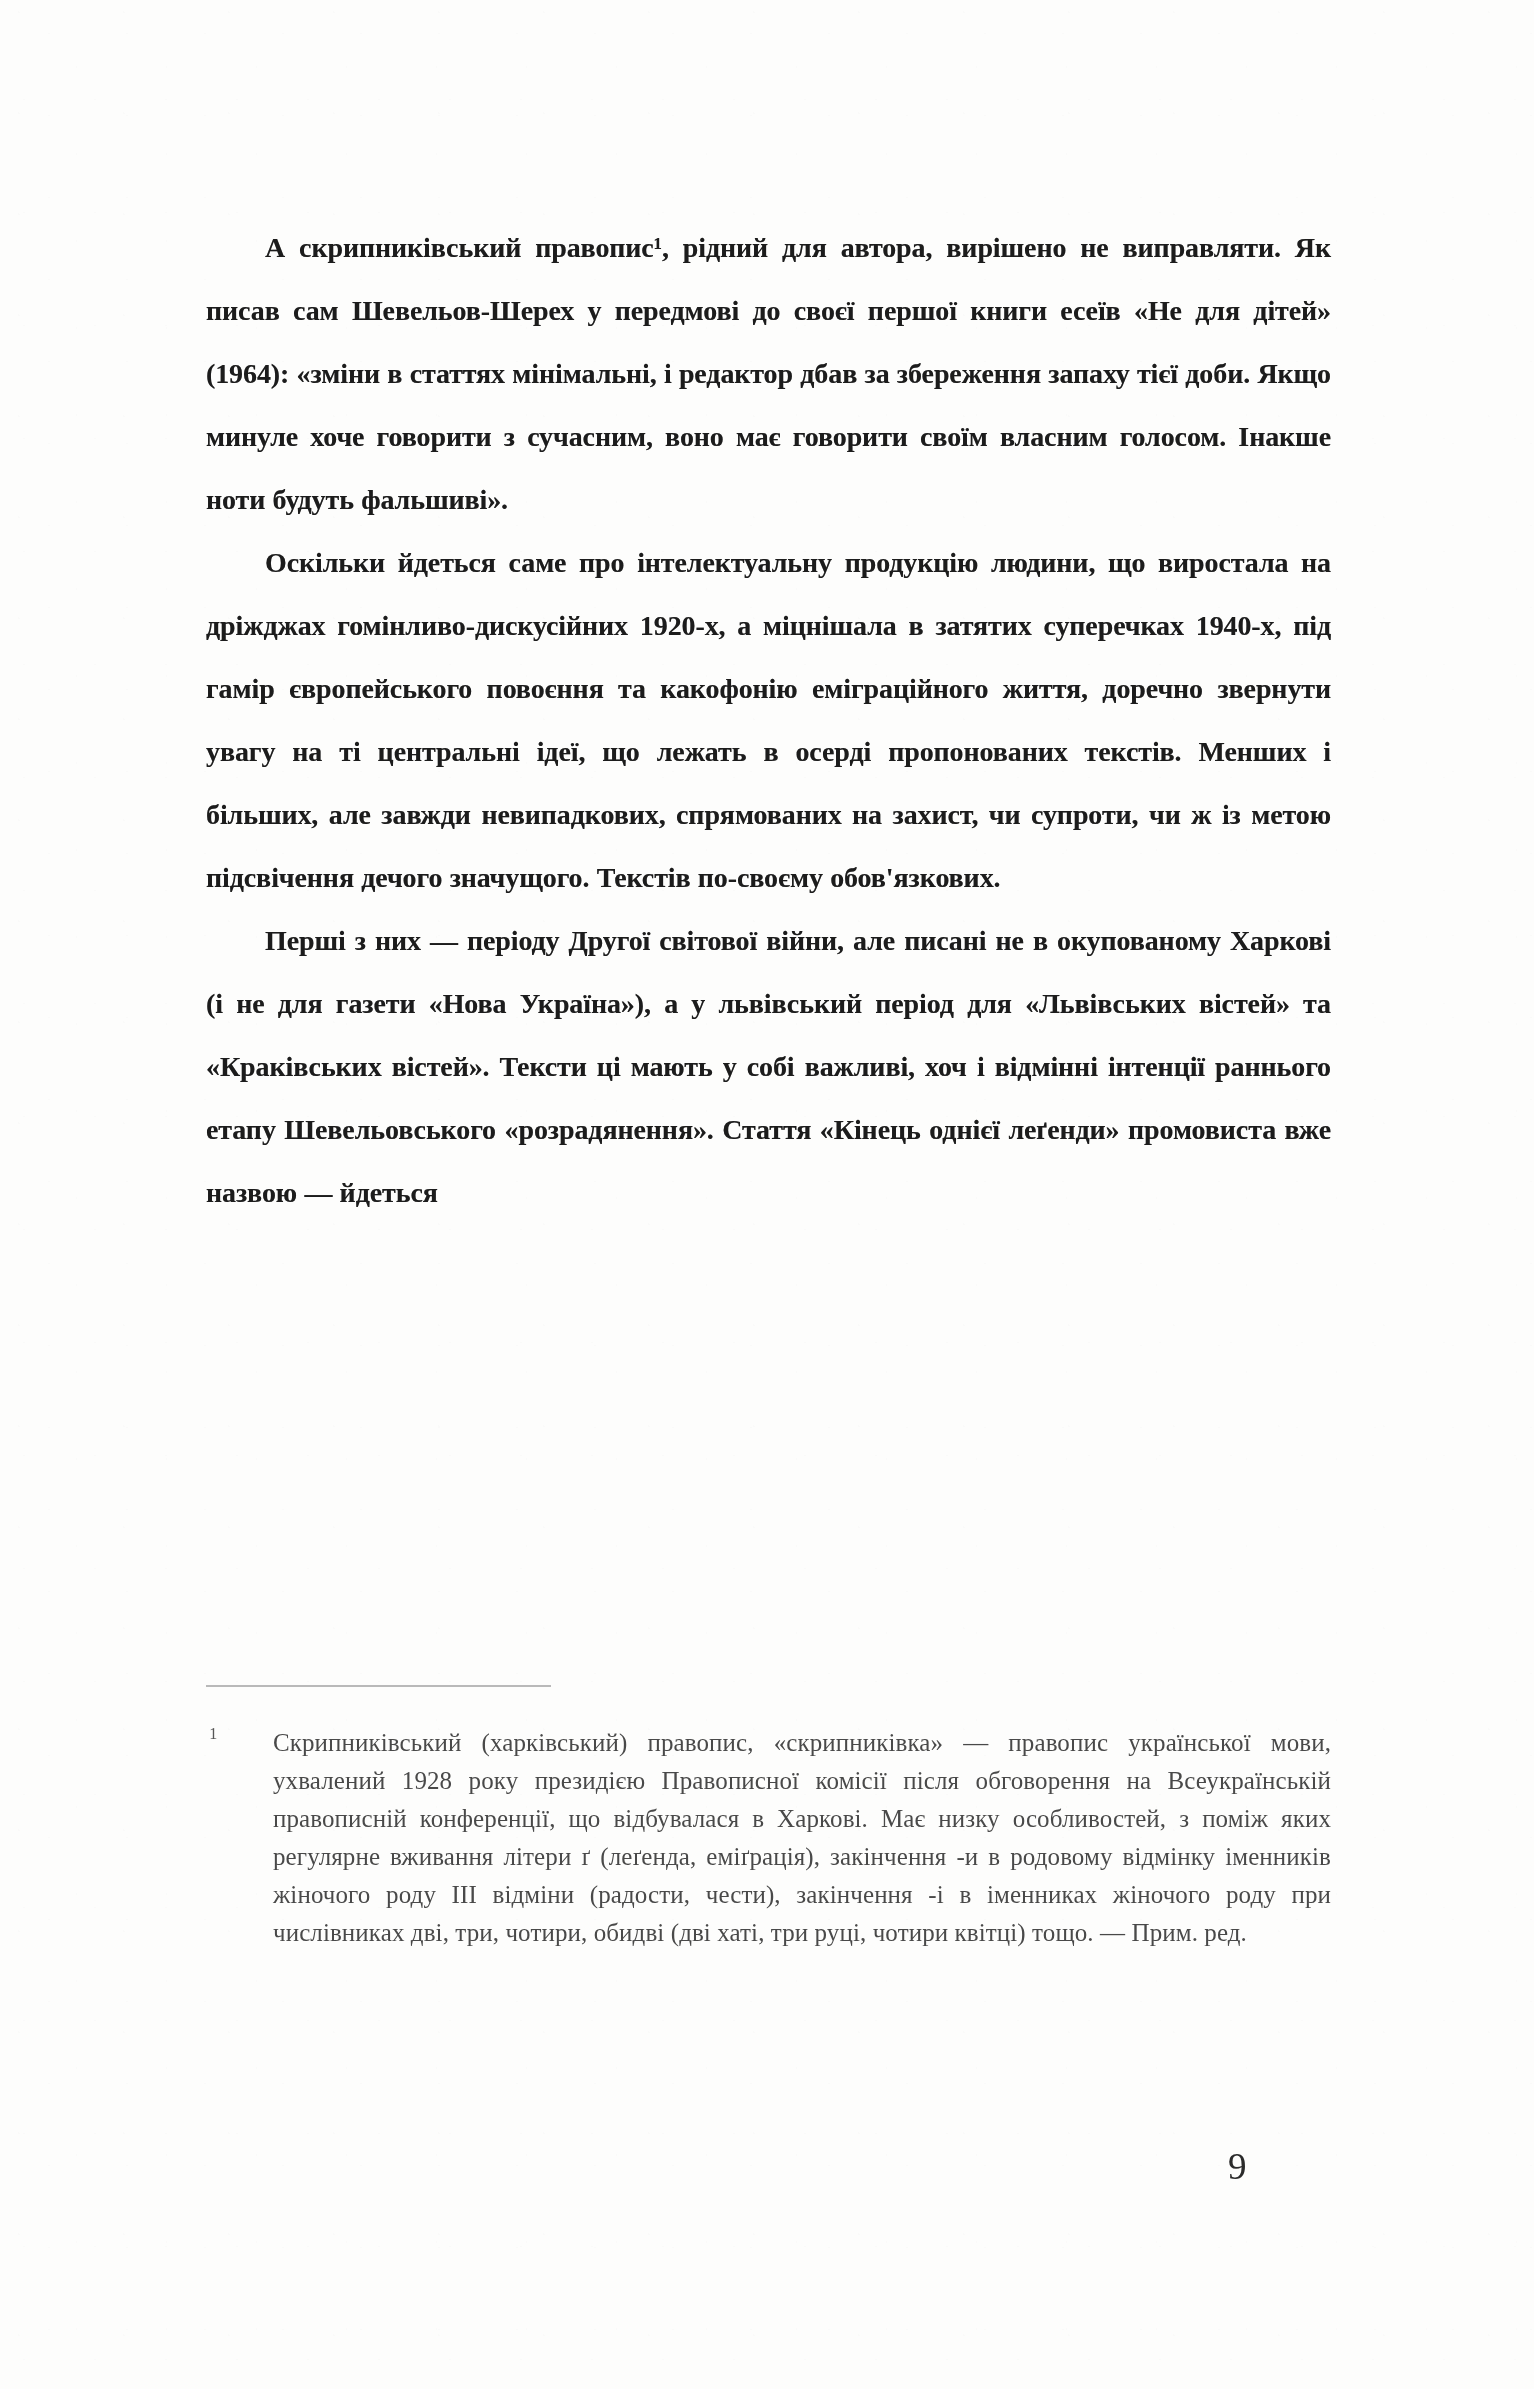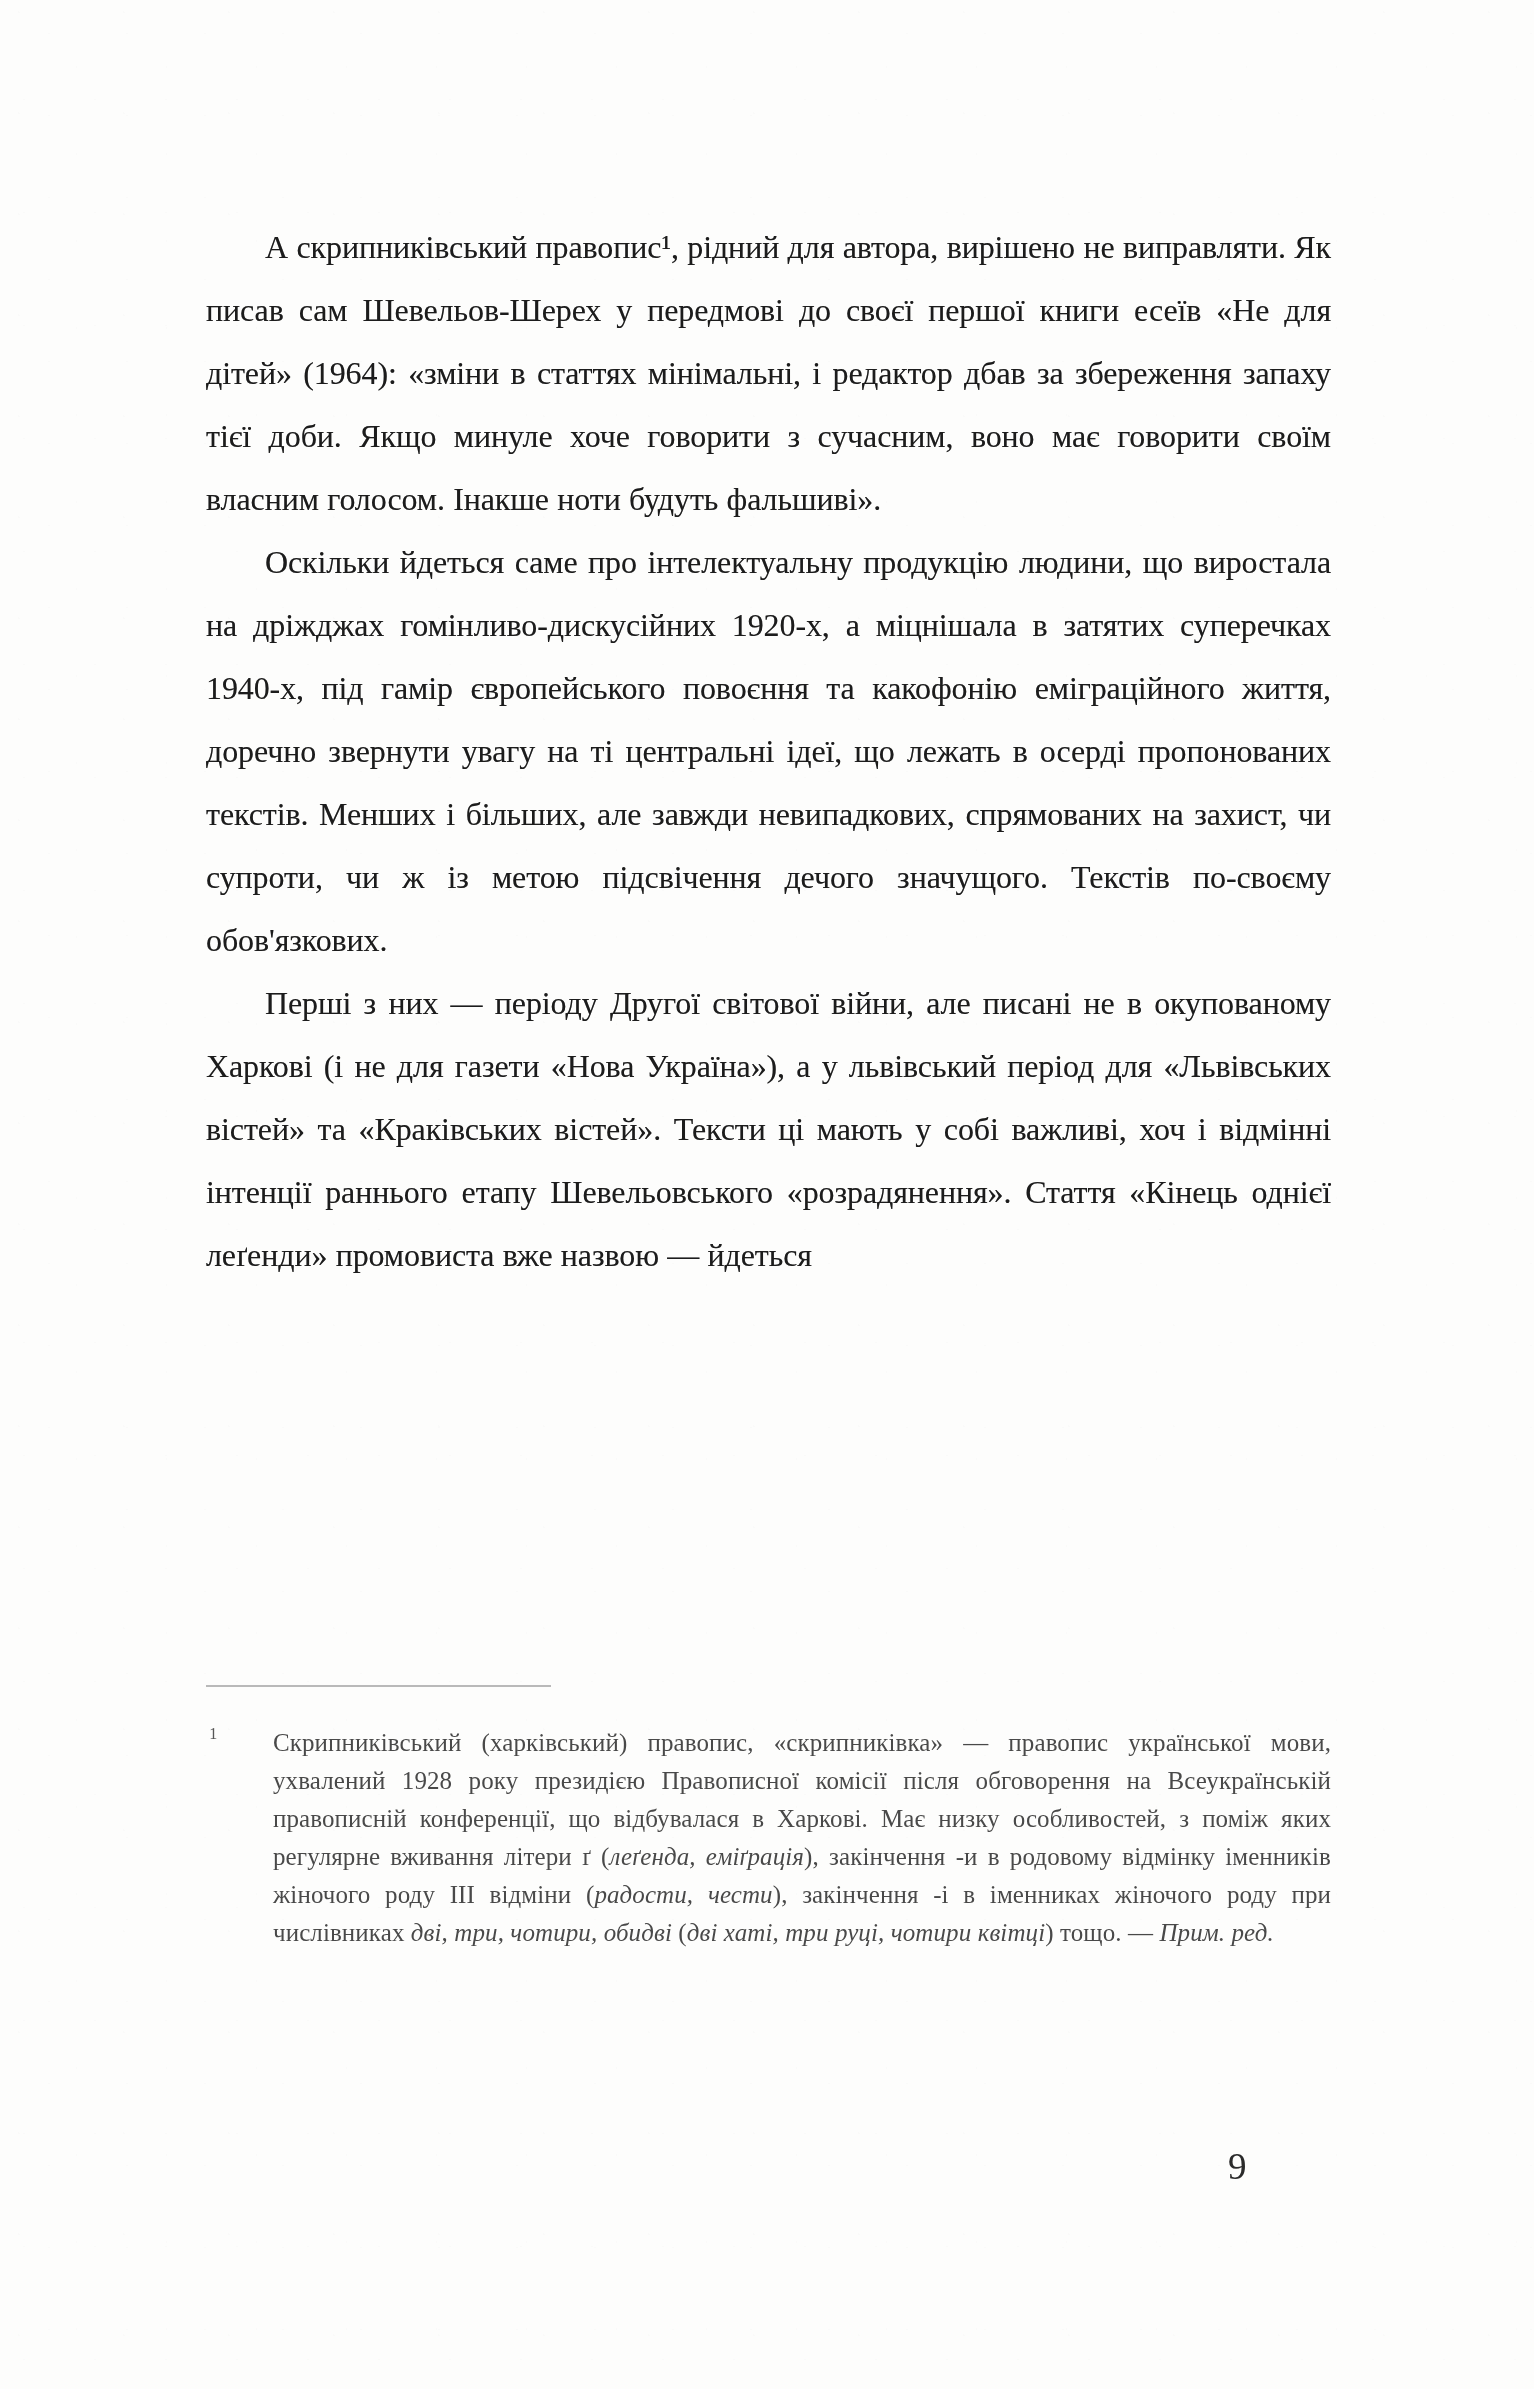--- a/index.html
+++ b/index.html
@@ -34,28 +34,29 @@
   
   .text-block {
     position: absolute;
     left: 206px;
     top: 216px;
     width: 1125px;
   }
 
   .para {
     margin: 0;
-    font-size: 32px;
+    font-size: 28px;
     line-height: 63px;
     text-align: justify;
     text-indent: 59px;
     letter-spacing: -0.1px;
     word-spacing: 0.4px;
     color: #1c1c1c;
     text-shadow: 0 0 0.5px rgba(40,40,40,0.45);
+    font-weight: bold;
   }
   .para + .para { margin-top: 0; }
 
   
   .footnote-zone {
     position: absolute;
     left: 206px;
     top: 1685px;
     width: 1125px;
   }
@@ -79,21 +80,21 @@
   }
   .footnote-marker {
     position: absolute;
     left: 3.2px;
     top: 1.6px;
     font-size: 16px;
     line-height: 1;
     color: #4a4a4a;
     vertical-align: super;
   }
-  .footnote .it { font-style: italic; }
+  .footnote .it { }
 
   
   .folio {
     position: absolute;
     left: 0;
     top: 2148px;
     width: 1247px;
     text-align: right;
     font-size: 37px;
     line-height: 1;

